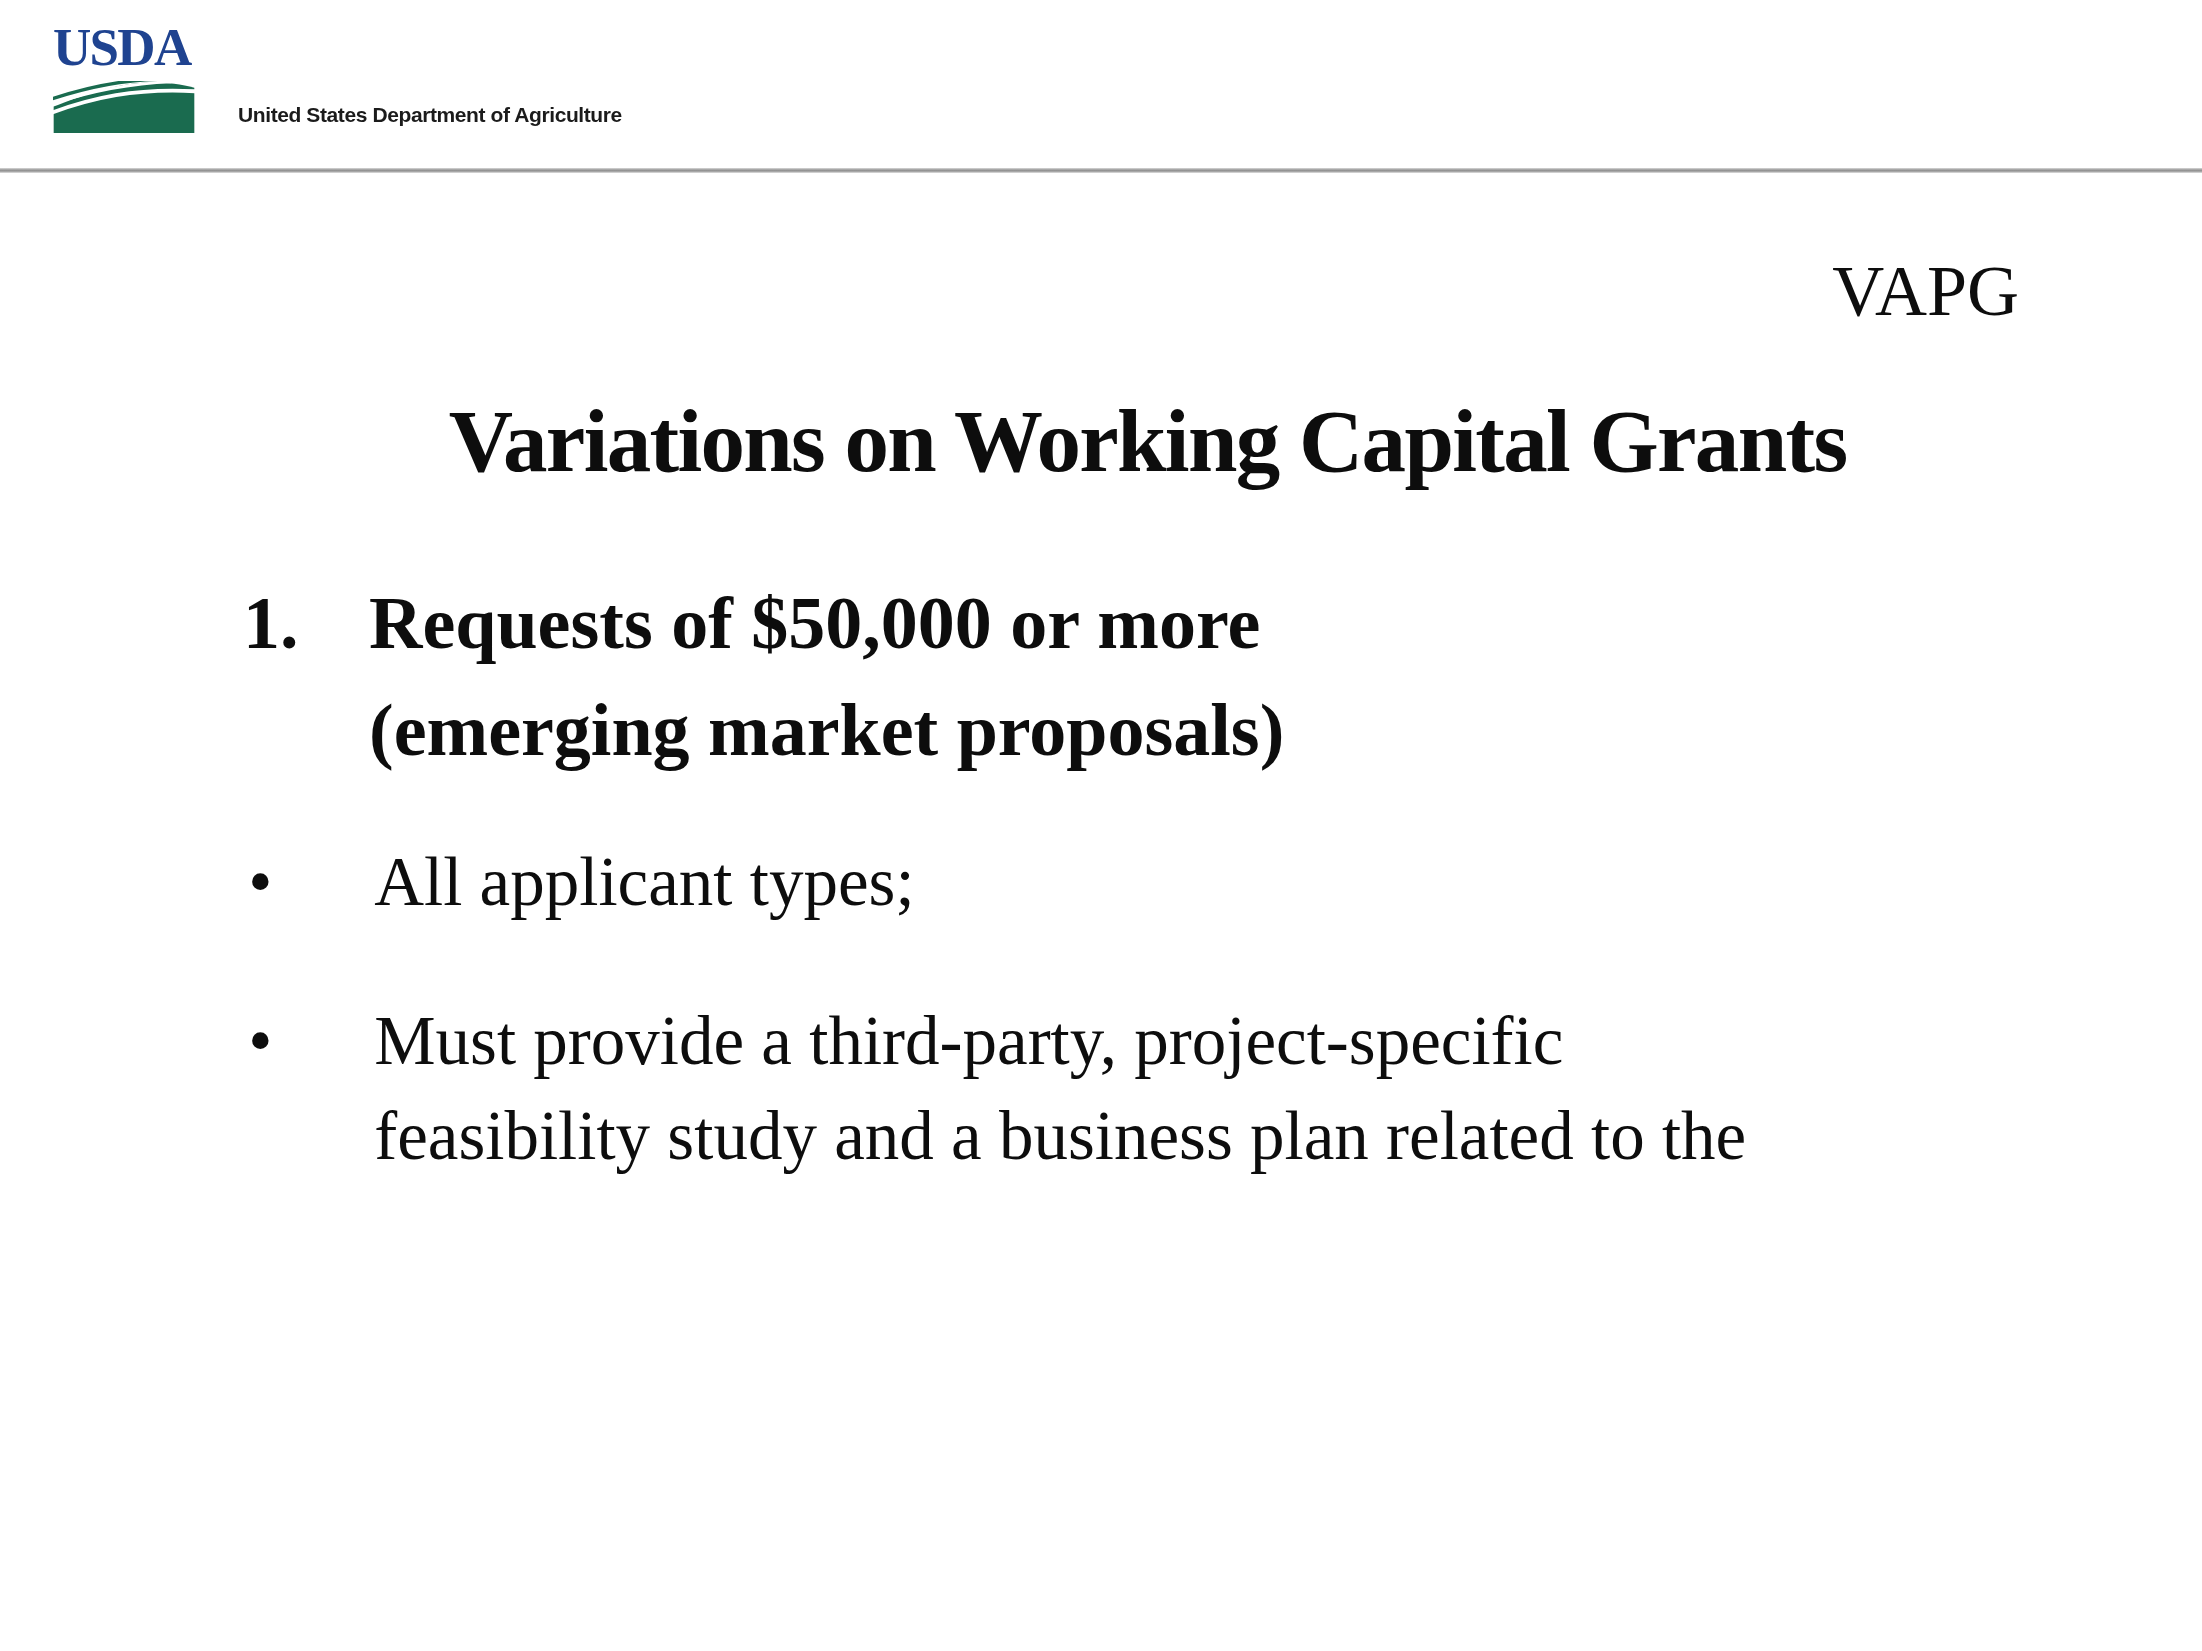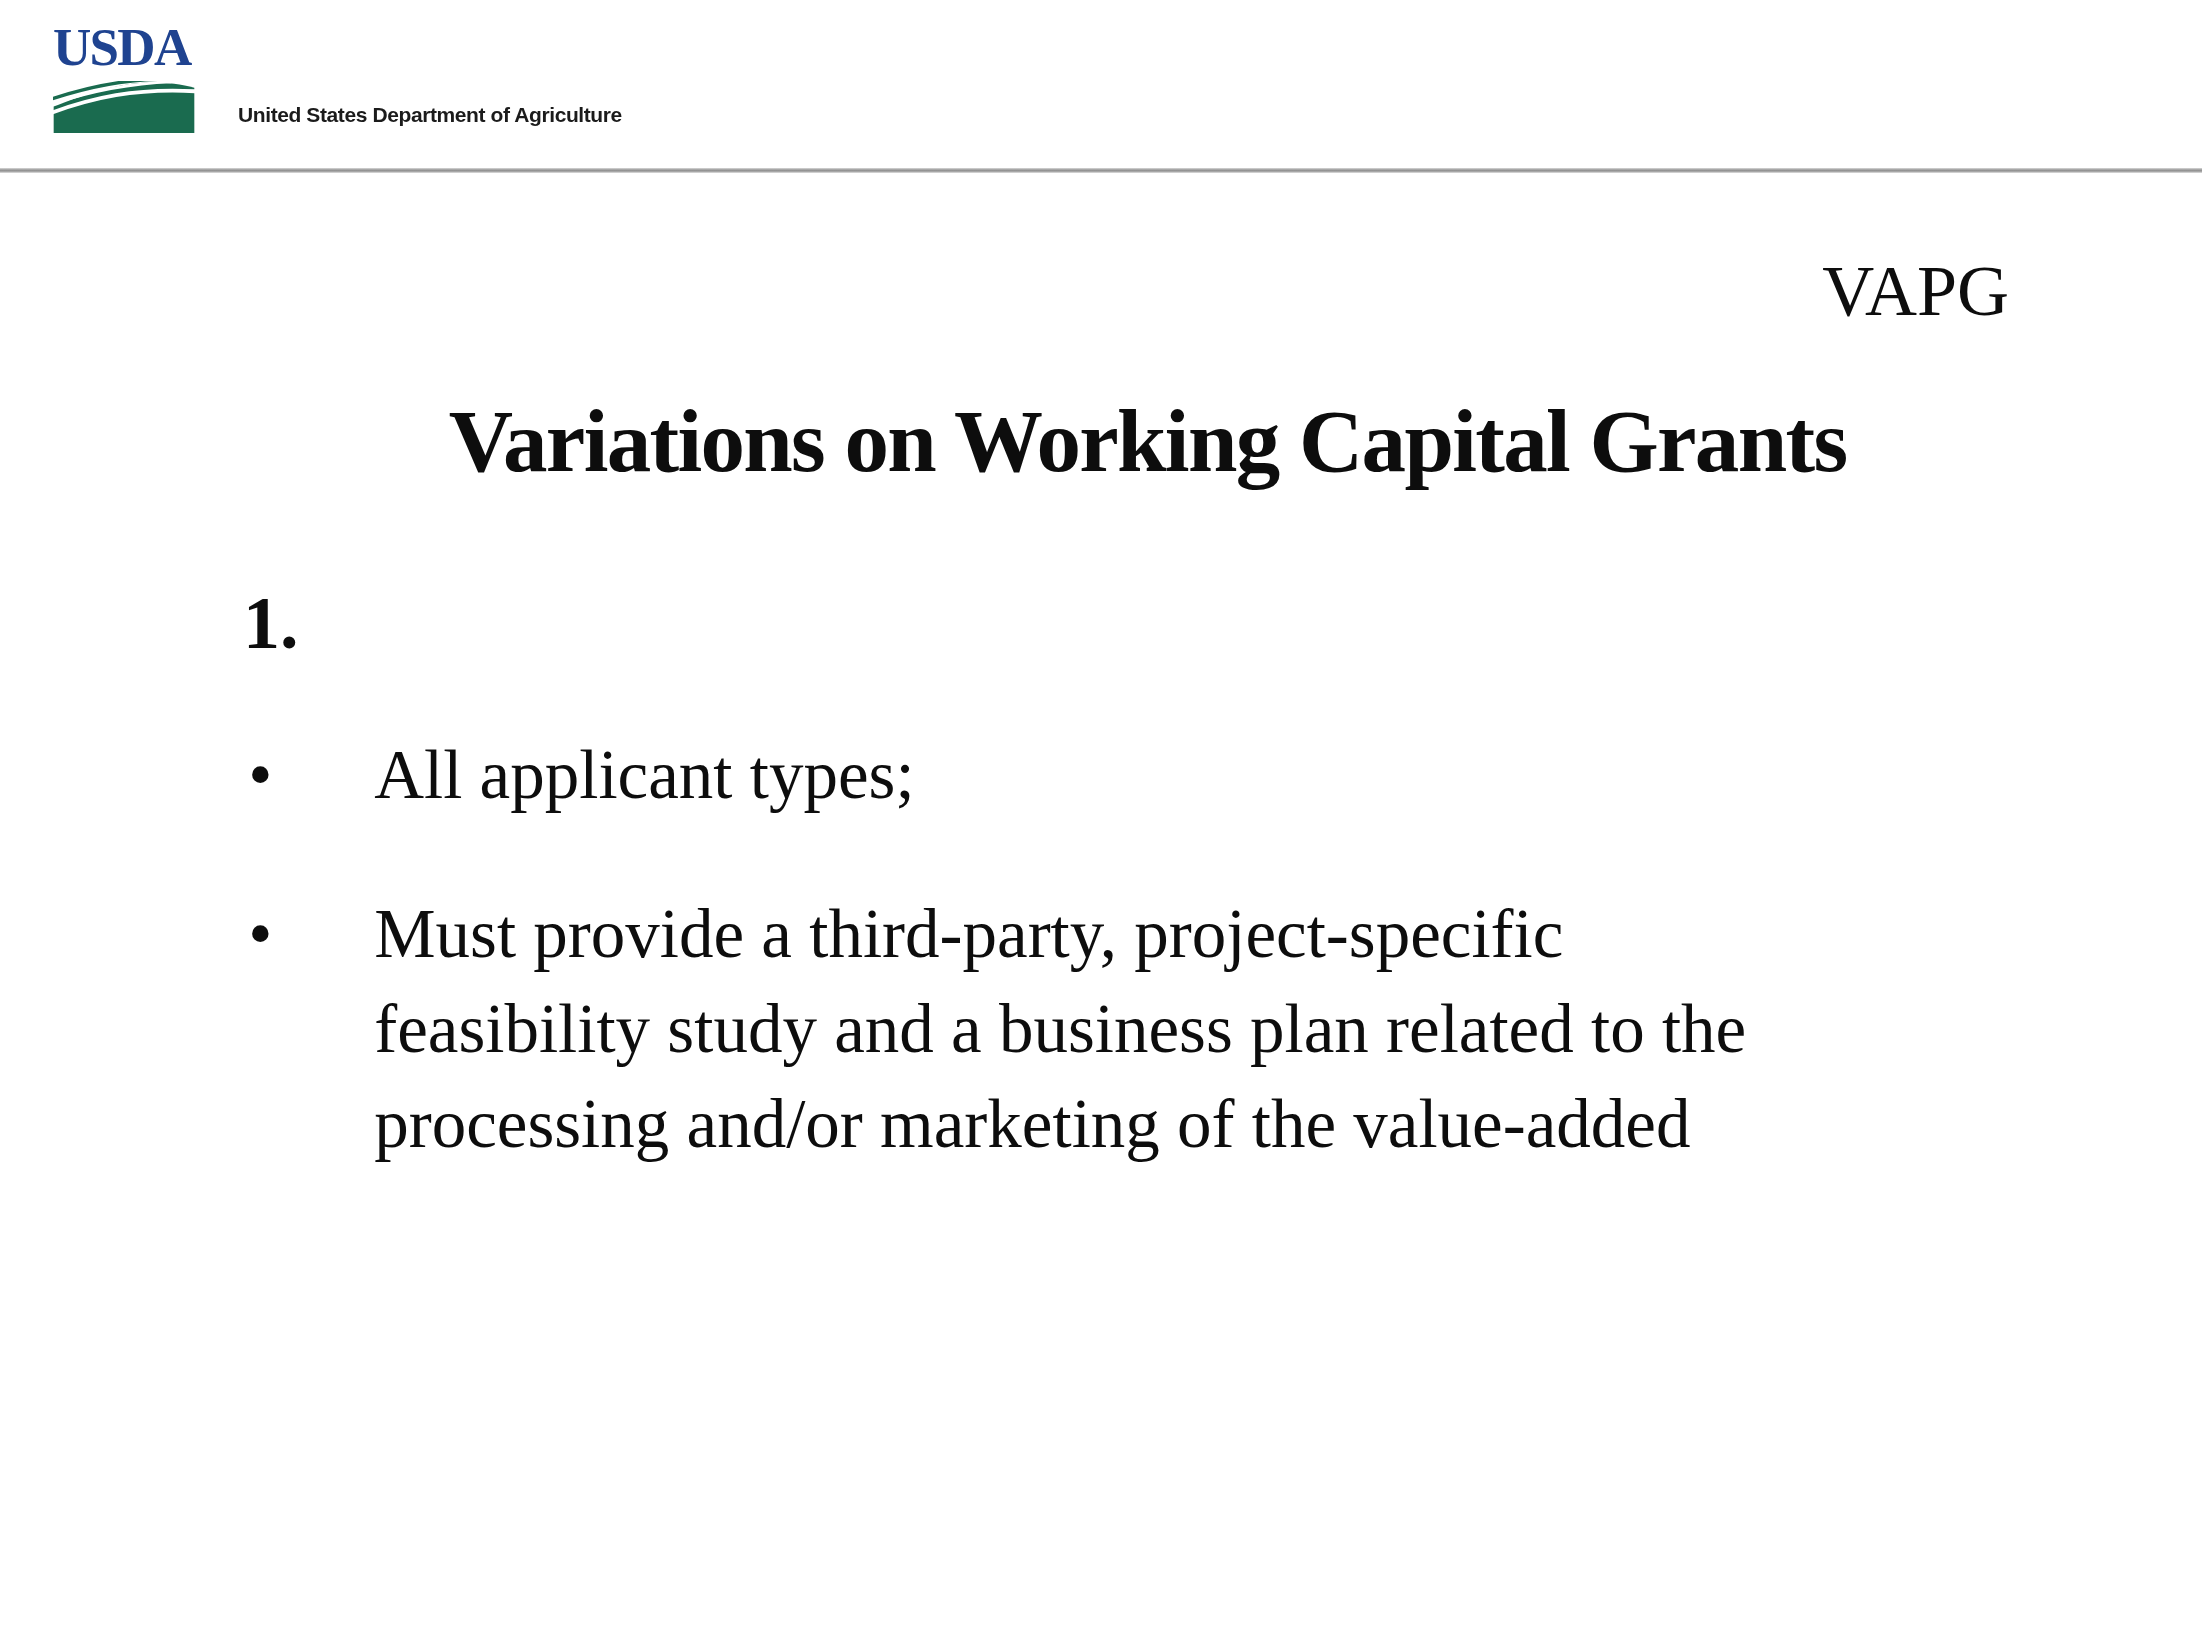--- a/index.html
+++ b/index.html
@@ -53,21 +53,21 @@
     top: 168px;
     width: 2203px;
     height: 5.2px;
     background: linear-gradient(#d9d9d9 0%, #8f8f8f 45%, #a7a7a7 70%, #e3e3e3 100%);
   }
 
   
   .corner-label {
     position: absolute;
     top: 255px;
-    right: 194px;
+    right: 184px;
     font-size: 72px;
     line-height: 1;
     font-weight: normal;
   }
   .title {
     position: absolute;
     left: 77px;
     top: 380px;
     width: 2125px;
     margin: 8px;
@@ -133,20 +133,21 @@
   <div class="divider"></div>
 
   <div class="corner-label">VAPG</div>
 
   <h1 class="title">Variations on Working Capital Grants</h1>
 
   <section class="content">
 
     <div class="row numbered">
       <span class="marker">1.</span>
+      <div class="text-lines">Requests of $50,000 or more<br>(emerging market proposals)</div>
     </div>
 
     <div class="row bulleted bullet-1">
       <span class="marker">•</span>
       <div class="text-lines">All applicant types;</div>
     </div>
 
     <div class="row bulleted bullet-2">
       <span class="marker">•</span>
       <div class="text-lines">Must provide a third-party, project-specific<br>feasibility study and a business plan related to the<br>processing and/or marketing of the value-added<br>product.</div>

